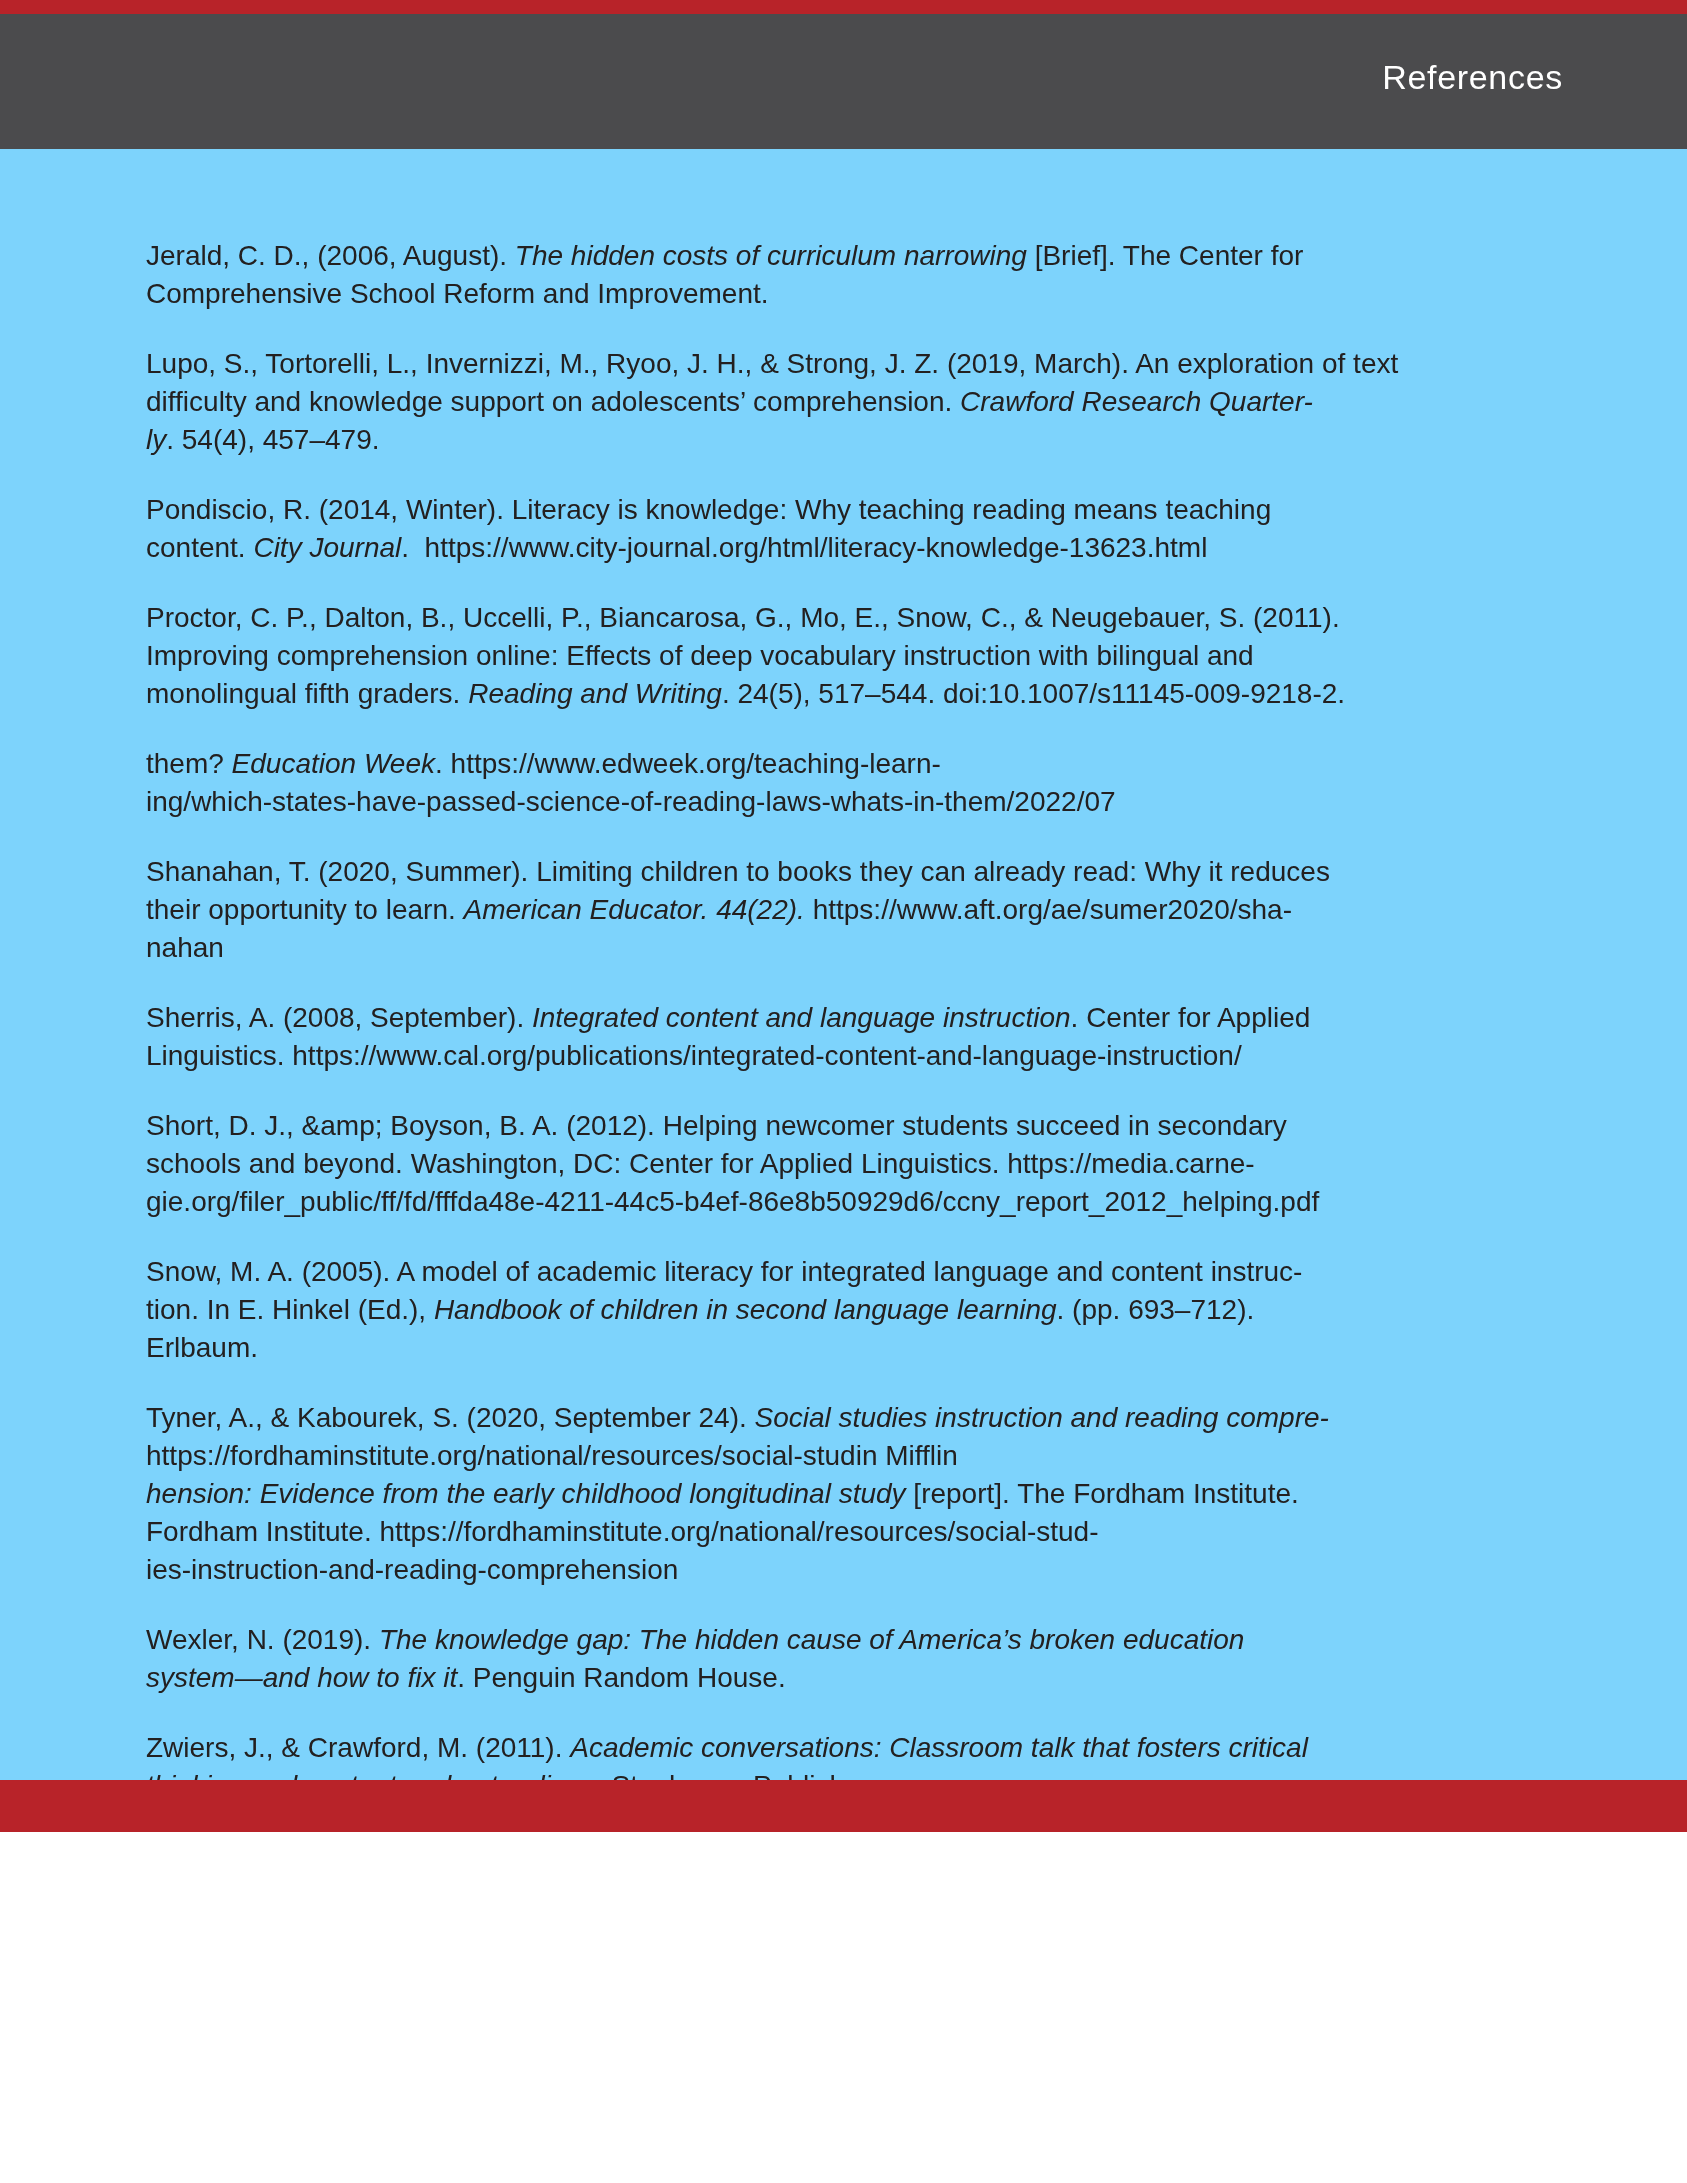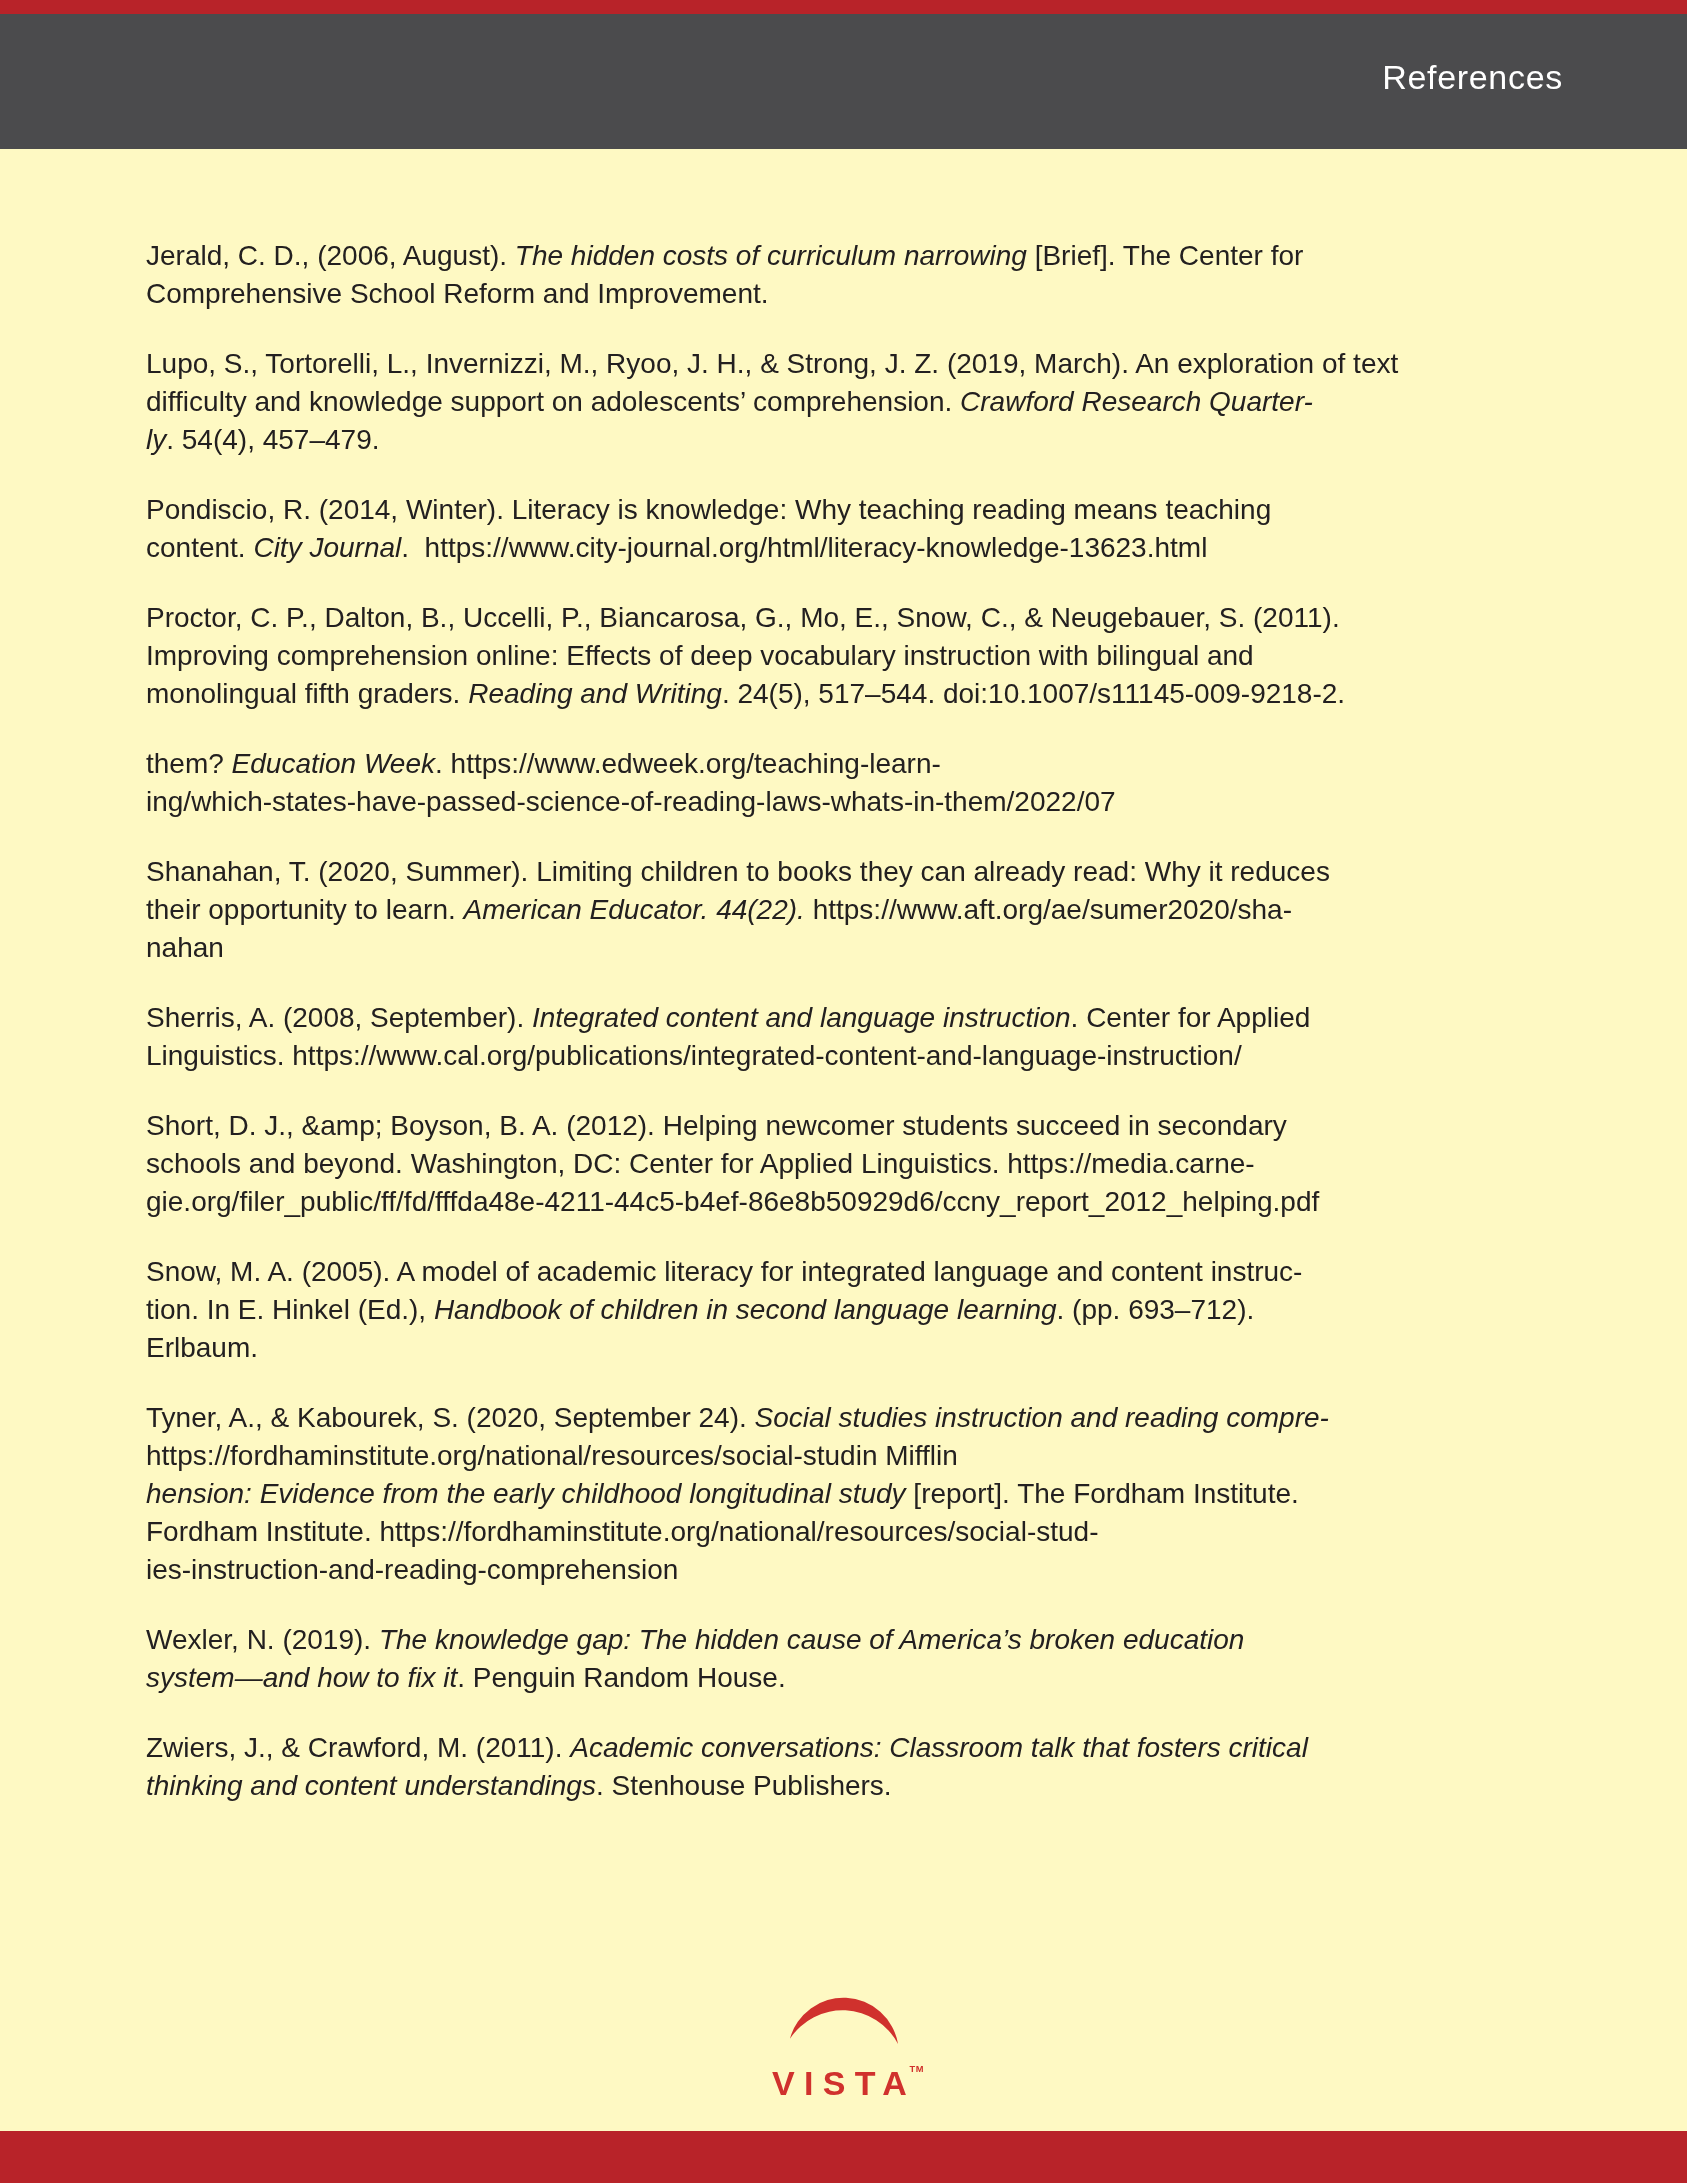--- a/index.html
+++ b/index.html
@@ -1,18 +1,18 @@
 <!DOCTYPE html>
 <html style="--accent_red: #B82329; --header_gray: #4B4B4D; --logo_red: #D0312D; --text_color: #232020;font-size:10.6px"><head>
 <meta charset="utf-8">
 <style>
   html,body { margin:0; padding:0; background:#ffffff; }
   .page {
-    position:relative; width:1687px; height:2183px; overflow:hidden;
-    background:#fef9c3; font-family:"Liberation Sans", sans-serif;
+    position:relative; width:1687px; height:1832px; overflow:hidden;
+    background:#7dd3fc; font-family:"Liberation Sans", sans-serif;
   }
   .top-bar {
     position:absolute; top:0; left:0; width:1687px; height:14px;
     background:var(--accent_red,#B82329);
   }
   .header-bar {
     position:absolute; top:14px; left:0; width:1687px; height:135px;
     background:var(--header_gray,#4B4B4D);
   }
   .header-title {

